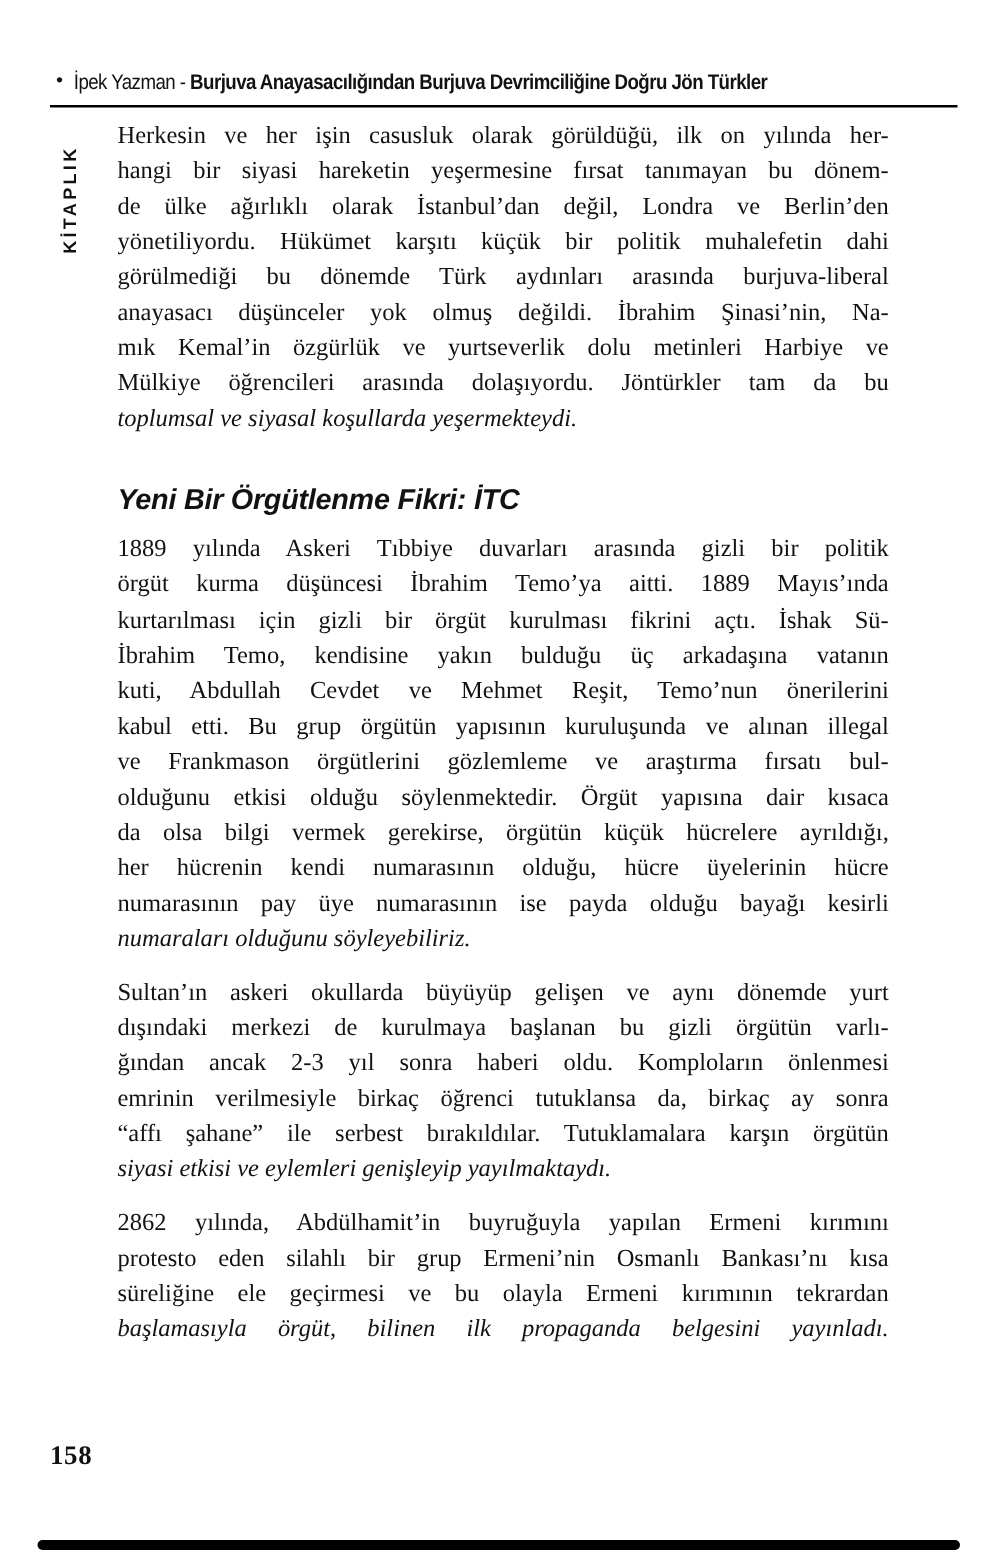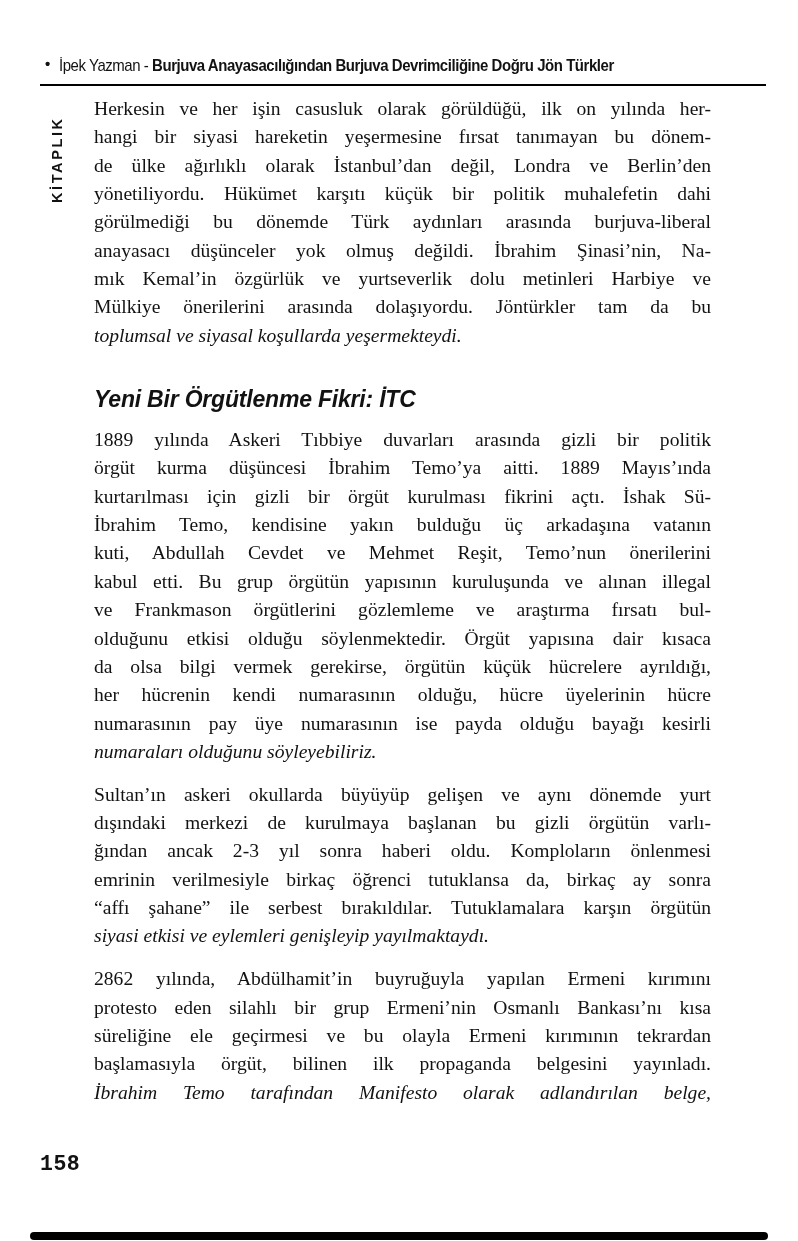--- a/index.html
+++ b/index.html
@@ -30,21 +30,21 @@
     text-align:justify;text-align-last:justify;
   }
   .para .pline:last-child{text-align-last:left;font-style:italic;}
   .para.justify-last .pline:last-child{text-align-last:justify;}
   h2{
     font-family:"Liberation Sans", sans-serif;font-size:23px;font-weight:700;
     letter-spacing:-0.2px;margin:36px 0 13px 0;line-height:27px;font-style:italic;
   }
   .page-number{
     position:absolute;left:40px;top:1152px;
-    font-family:Liberation Mono, monospace;font-weight:700;font-size:21.5px;letter-spacing:0.5px;
+    font-family:Liberation Serif, serif;font-weight:700;font-size:21.5px;letter-spacing:0.5px;
   }
   .bottom-bar{
     position:absolute;left:30px;right:30px;bottom:1px;height:8px;
     background:#000;border-radius:4px;
   }
 </style>
 </head>
 <body>
 
 <div class="page">
@@ -60,21 +60,21 @@
 
   <main>
     <div class="para">
         <div class="pline">Herkesin ve her işin casusluk olarak görüldüğü, ilk on yılında her-</div>
         <div class="pline">hangi bir siyasi hareketin yeşermesine fırsat tanımayan bu dönem-</div>
         <div class="pline">de ülke ağırlıklı olarak İstanbul’dan değil, Londra ve Berlin’den</div>
         <div class="pline">yönetiliyordu. Hükümet karşıtı küçük bir politik muhalefetin dahi</div>
         <div class="pline">görülmediği bu dönemde Türk aydınları arasında burjuva-liberal</div>
         <div class="pline">anayasacı düşünceler yok olmuş değildi. İbrahim Şinasi’nin, Na-</div>
         <div class="pline">mık Kemal’in özgürlük ve yurtseverlik dolu metinleri Harbiye ve</div>
-        <div class="pline">Mülkiye önerilerini arasında dolaşıyordu. Jöntürkler tam da bu</div>
+        <div class="pline">Mülkiye öğrencileri arasında dolaşıyordu. Jöntürkler tam da bu</div>
         <div class="pline">toplumsal ve siyasal koşullarda yeşermekteydi.</div>
       </div>
     <h2>Yeni Bir Örgütlenme Fikri: İTC</h2>
     <div class="para">
         <div class="pline">1889 yılında Askeri Tıbbiye duvarları arasında gizli bir politik</div>
         <div class="pline">örgüt kurma düşüncesi İbrahim Temo’ya aitti. 1889 Mayıs’ında</div>
         <div class="pline">kurtarılması için gizli bir örgüt kurulması fikrini açtı. İshak Sü-</div>
         <div class="pline">İbrahim Temo, kendisine yakın bulduğu üç arkadaşına vatanın</div>
         <div class="pline">kuti, Abdullah Cevdet ve Mehmet Reşit, Temo’nun önerilerini</div>
         <div class="pline">kabul etti. Bu grup örgütün yapısının kuruluşunda ve alınan illegal</div>
@@ -91,21 +91,20 @@
         <div class="pline">ğından ancak 2-3 yıl sonra haberi oldu. Komploların önlenmesi</div>
         <div class="pline">emrinin verilmesiyle birkaç öğrenci tutuklansa da, birkaç ay sonra</div>
         <div class="pline">“affı şahane” ile serbest bırakıldılar. Tutuklamalara karşın örgütün</div>
         <div class="pline">siyasi etkisi ve eylemleri genişleyip yayılmaktaydı.</div>
       </div>
     <div class="para justify-last">
         <div class="pline">2862 yılında, Abdülhamit’in buyruğuyla yapılan Ermeni kırımını</div>
         <div class="pline">protesto eden silahlı bir grup Ermeni’nin Osmanlı Bankası’nı kısa</div>
         <div class="pline">süreliğine ele geçirmesi ve bu olayla Ermeni kırımının tekrardan</div>
         <div class="pline">başlamasıyla örgüt, bilinen ilk propaganda belgesini yayınladı.</div>
-        <div class="pline">İbrahim Temo tarafından Manifesto olarak adlandırılan belge,</div>
       </div>
   </main>
 
   <div class="page-number">158</div>
 
   <div class="bottom-bar"></div>
 
 </div>
 
 </body></html>

